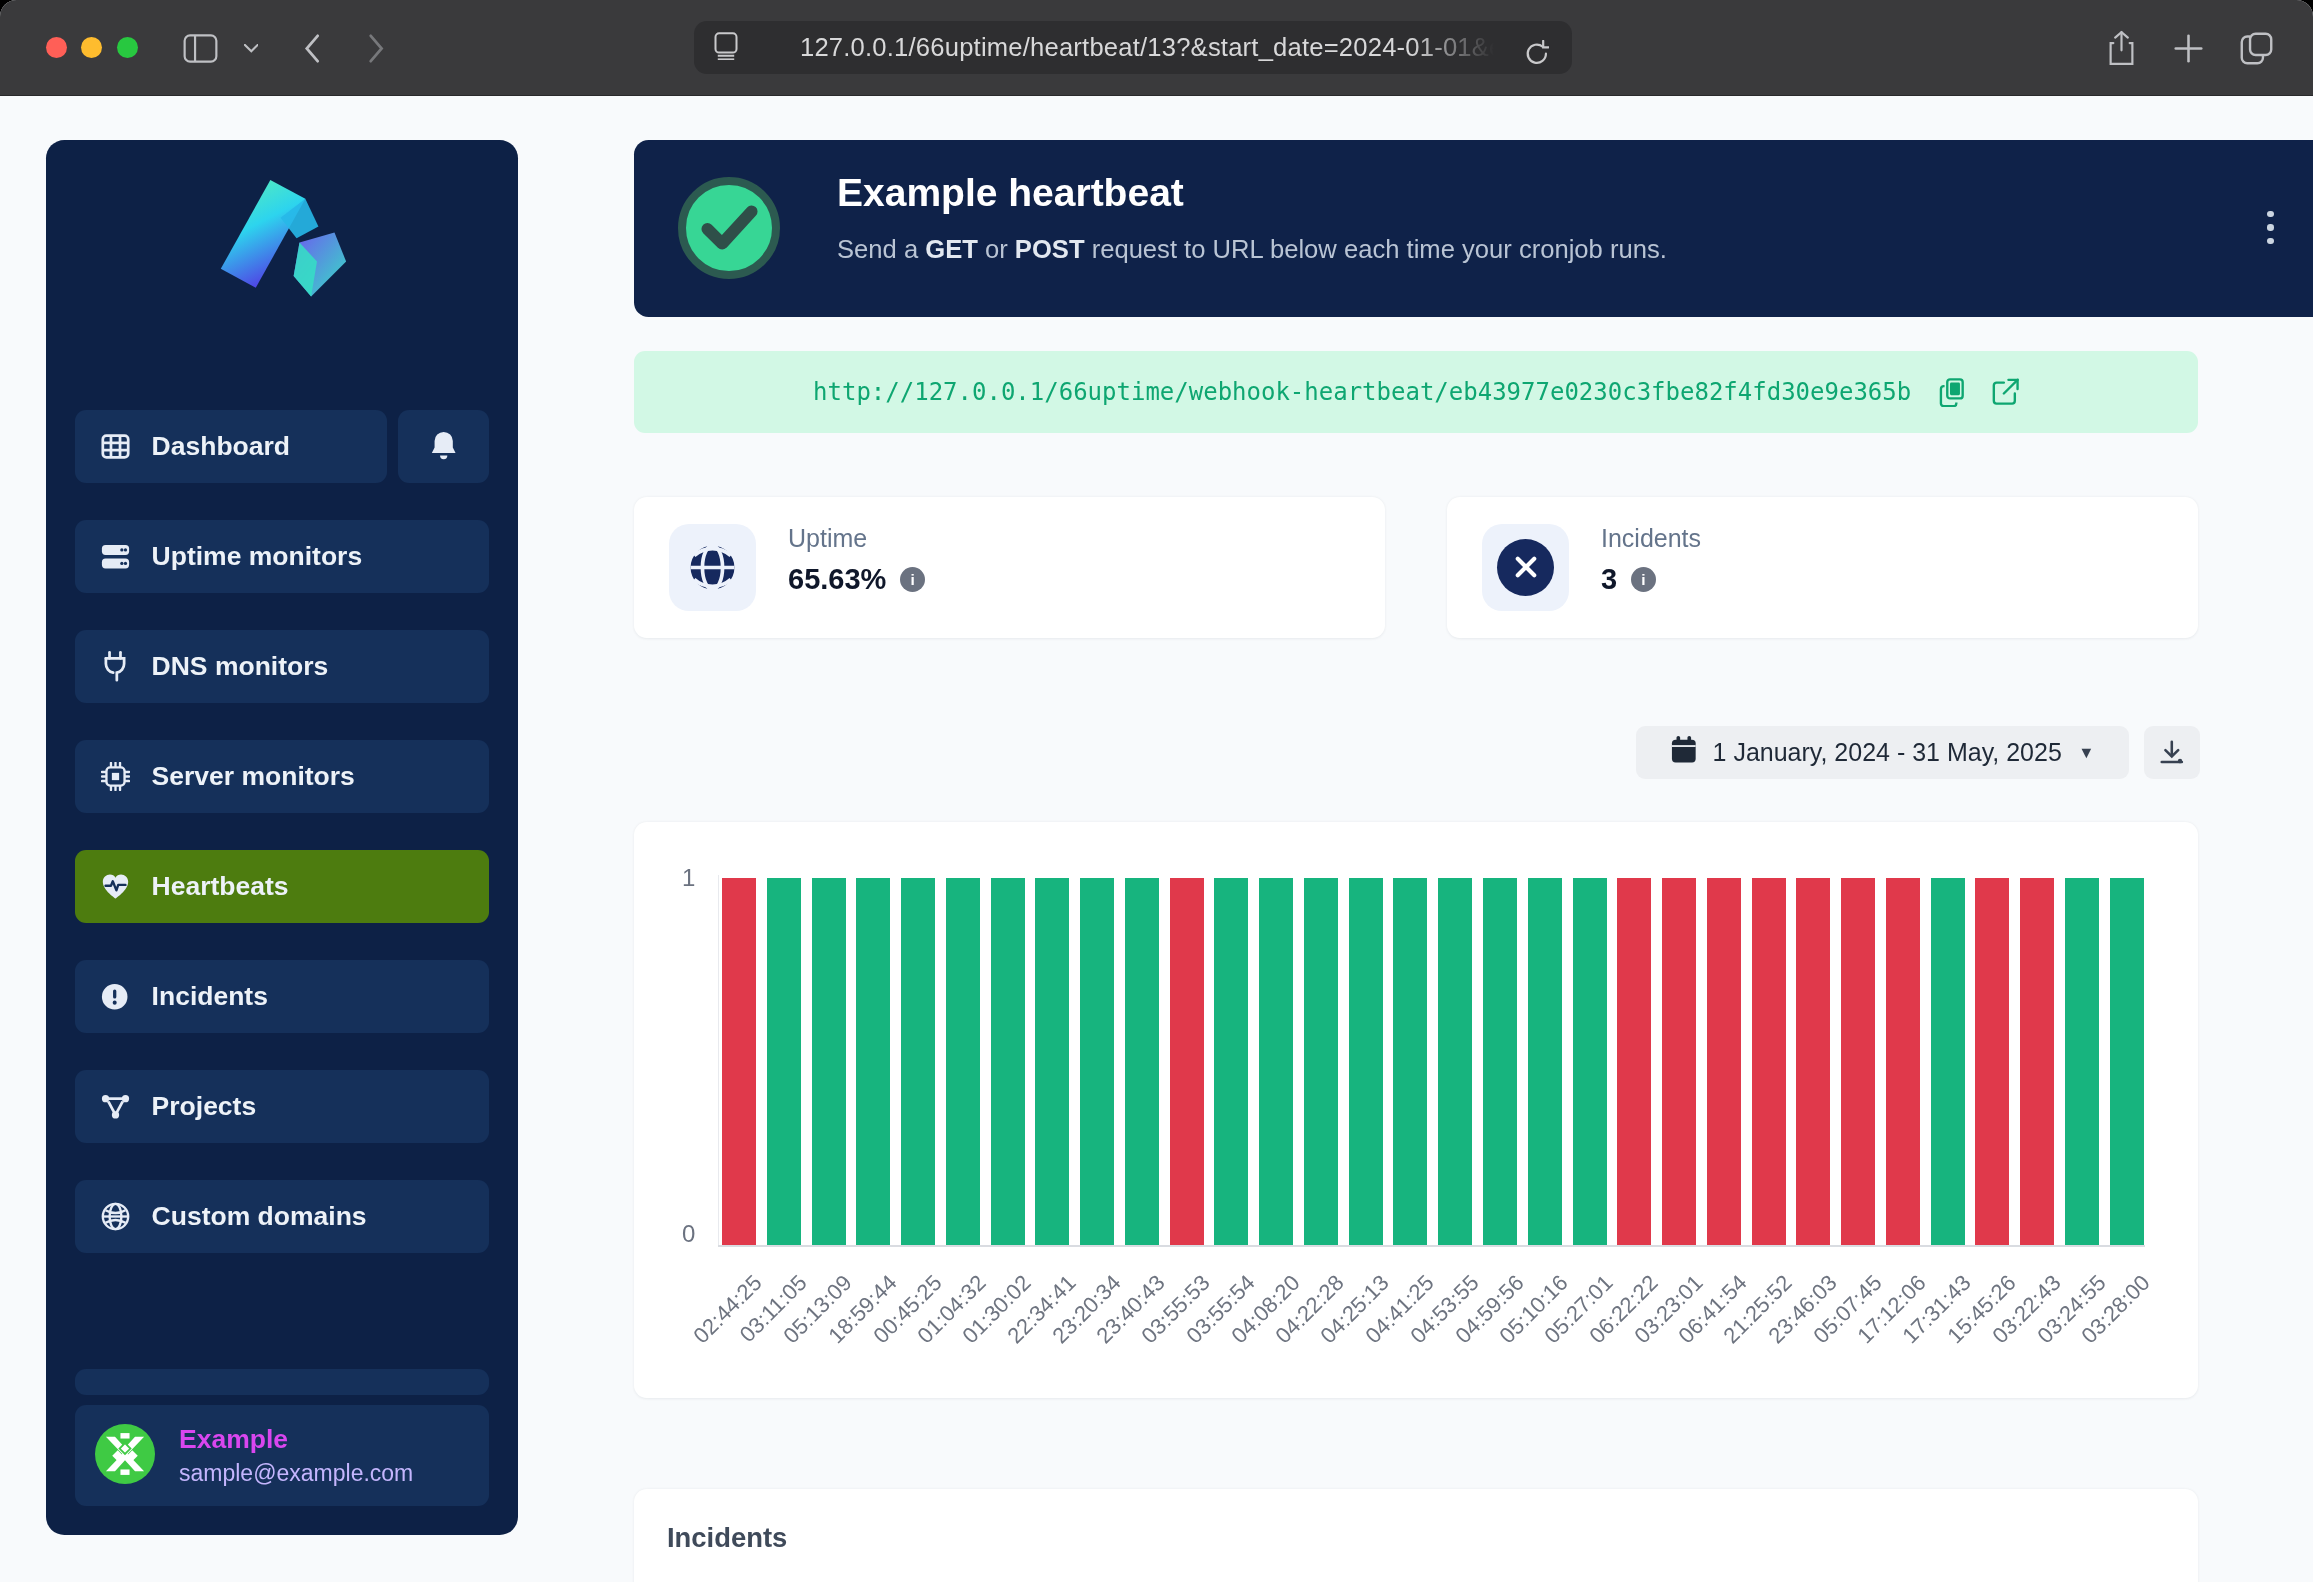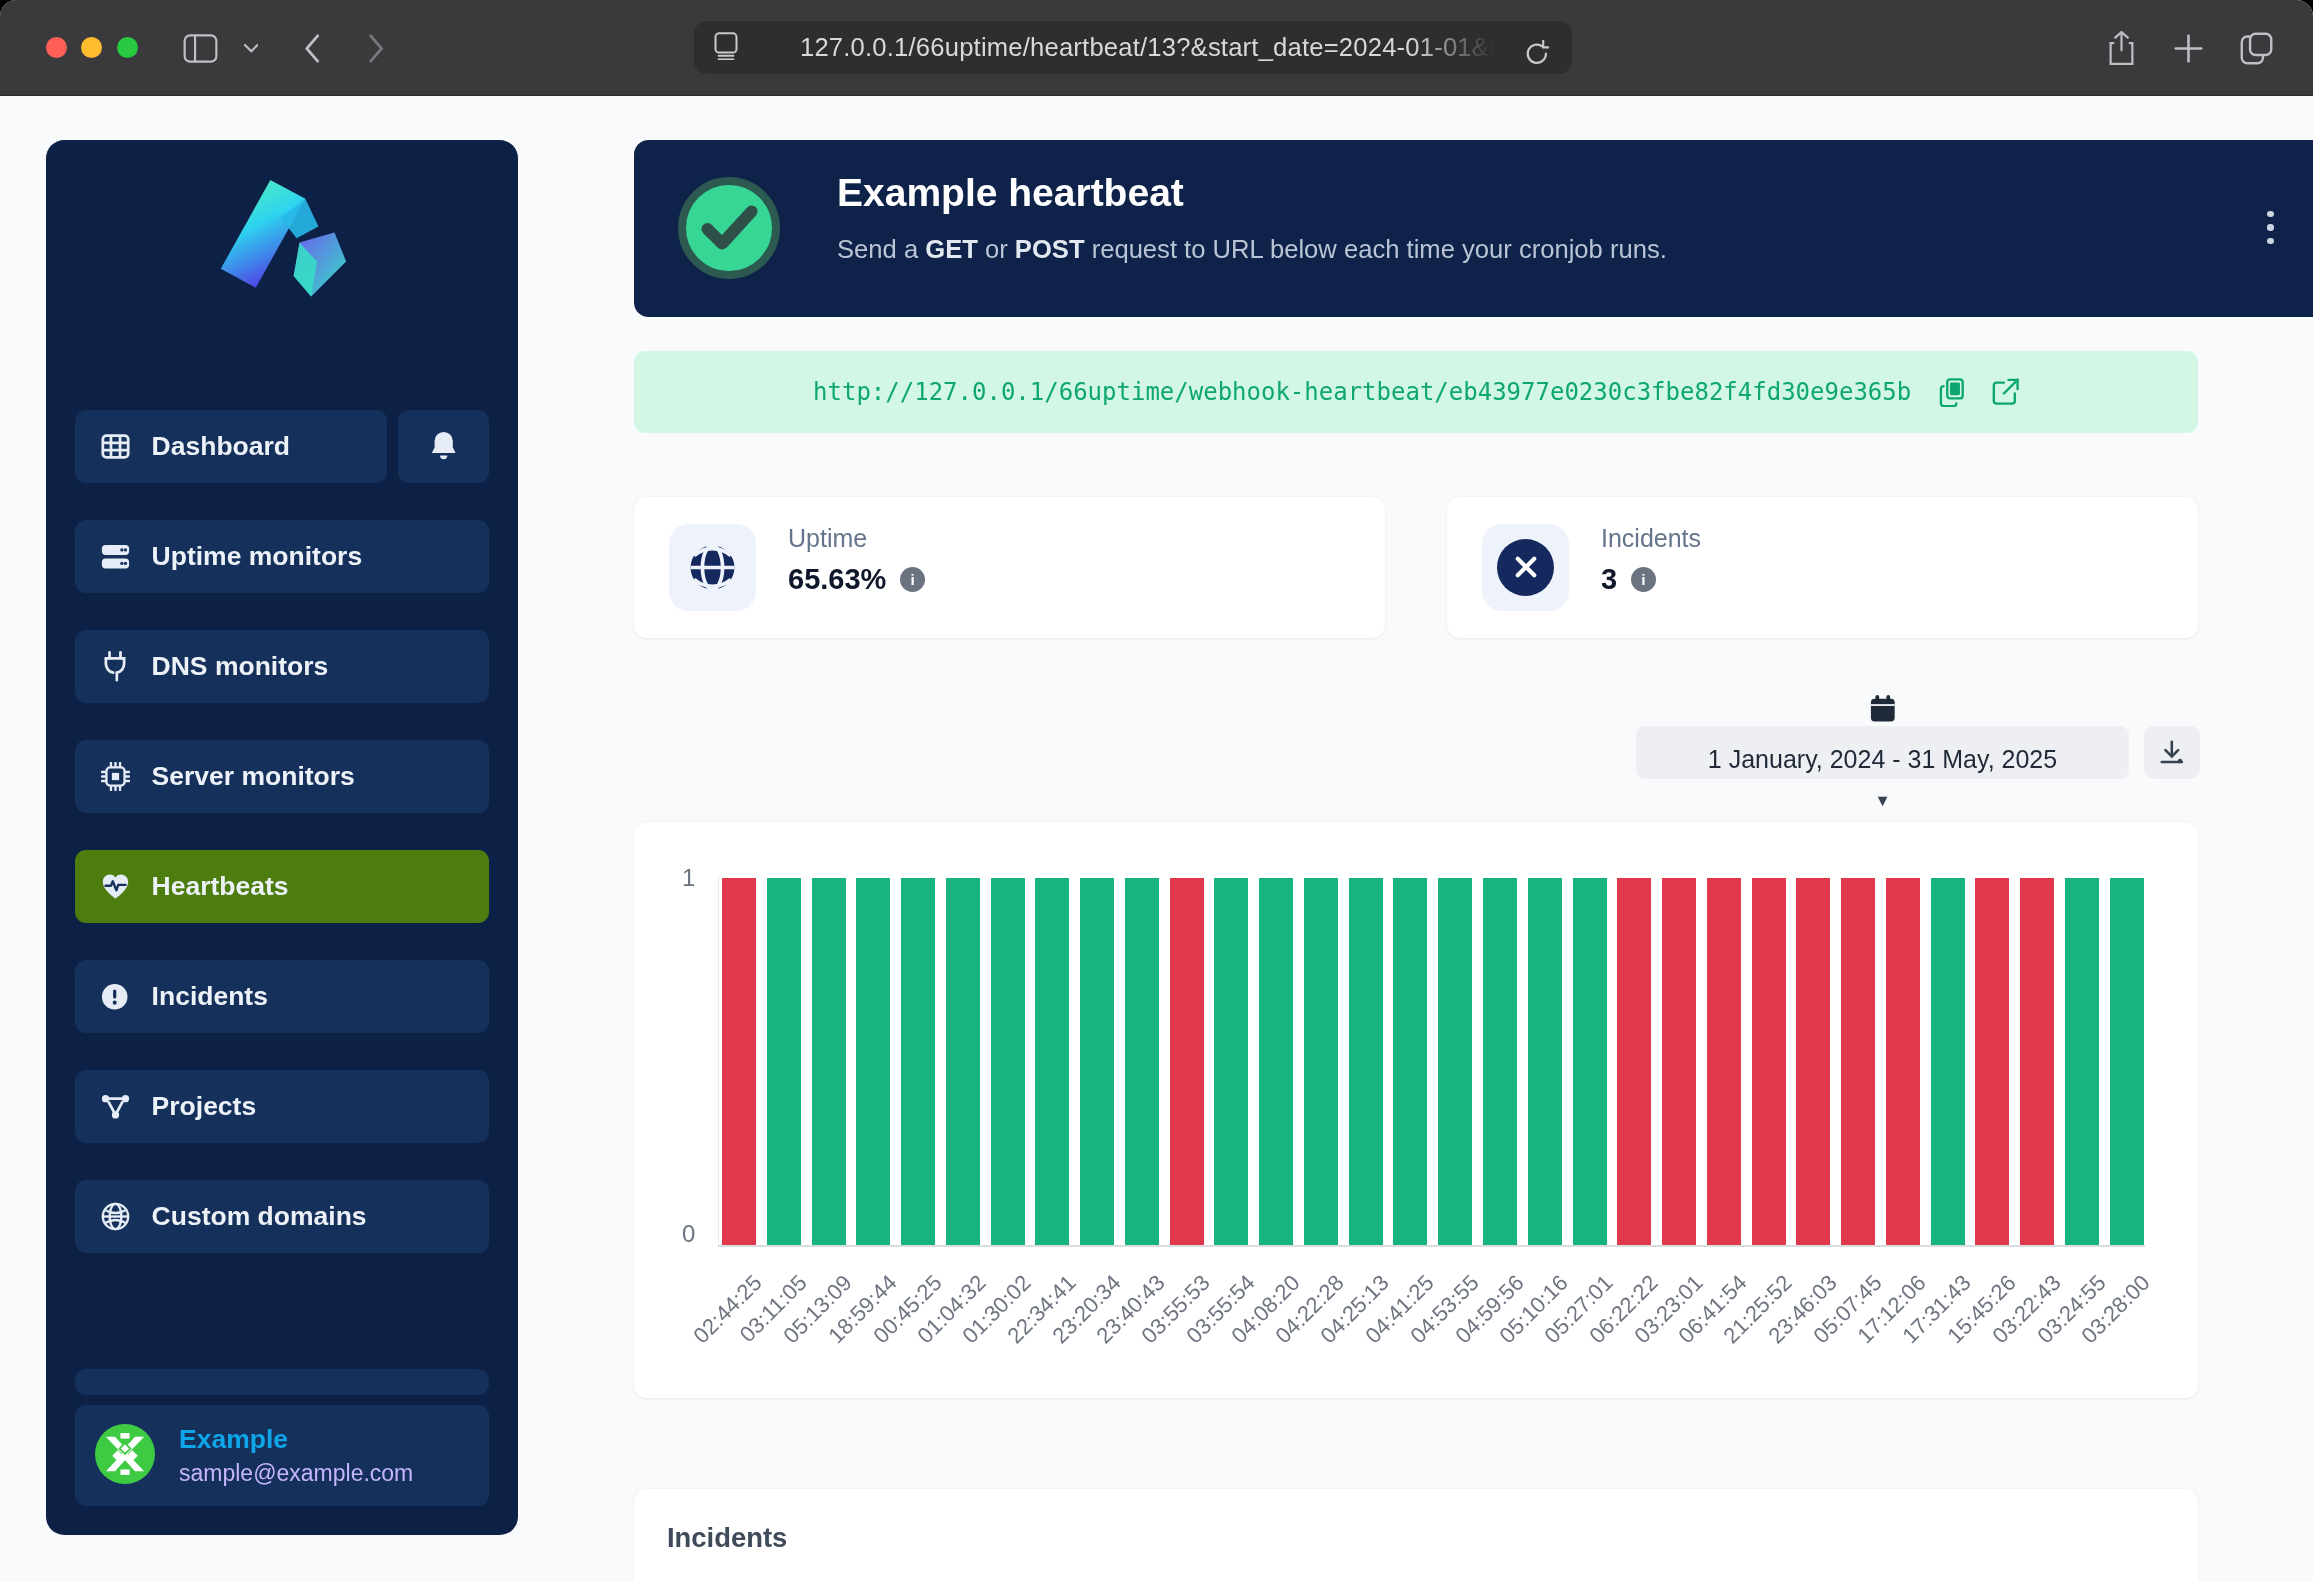--- a/index.html
+++ b/index.html
@@ -25,21 +25,21 @@
   .nav { position:absolute; left:29px; top:270px; width:414px;text-align:center; }
   .navrow { display:flex; gap:11px; margin-bottom:37px; }
   .navitem { height:73px; background:#15305a; border-radius:11px; display:flex; align-items:center; padding-left:25.6px; gap:22px;
              color:#edf2f8; font-size:26.5px; font-weight:600; flex:1 1 auto; }
   .navitem.active { background:#4d7c0f; }
   .bellbtn { width:91px; flex:0 0 91px; height:73px; background:#15305a; border-radius:11px; display:flex; align-items:center; justify-content:center; }
   .navicon { width:29px; height:29px; display:flex; align-items:center; justify-content:center; color:#e6ecf6; }
   .partial-item { position:absolute; left:29px; top:1229px; width:414px; height:25.6px; background:#15305a; border-radius:11px; }
   .usercard { position:absolute; left:29px; top:1265px; width:414px; height:101px; background:#15305a; border-radius:11px;
               display:flex; align-items:center; padding:0 20px; gap:24px; }
-  .uname { color:#0ea5e9; font-size:26.5px; font-weight:700; }
+  .uname { color:#d946ef; font-size:26.5px; font-weight:700; }
   .uemail { color:#c4b5fd; font-size:23px; margin-top:5.5px; }
 
   
   .hero { position:absolute; left:634px; top:140px; width:1704px; height:177px; background:#0f2249; border-radius:14.6px; }
   .check { position:absolute; left:44px; top:37px; width:102px; height:102px; border-radius:50%; background:#37d695;
            border:8.2px solid #2c5a50; display:flex; align-items:center; justify-content:center; }
   .hero-title { position:absolute; left:203px; top:31px; color:#fff; font-size:39px; font-weight:700; }
   .hero-sub { position:absolute; left:203px; top:95px; color:#b9c4d4; font-size:25.6px; }
   .hero-sub b { color:#e2e8f0; font-weight:700; }
   .kebab { position:absolute; right:49px; top:60px; width:37px; height:55px; display:flex; flex-direction:column; align-items:center; justify-content:center; gap:7.3px; }
@@ -56,21 +56,21 @@
   .staticonbox { position:absolute; left:35px; top:26.5px; width:87px; height:87px; background:#edf2fb; border-radius:20px;
                  display:flex; align-items:center; justify-content:center; }
   .statlabel { position:absolute; left:154px; top:27.4px; font-size:25px; color:#64748b; }
   .statvalrow { position:absolute; left:154px; top:66px; display:flex; align-items:center; gap:13.7px; }
   .statval { font-size:29px; font-weight:700; color:#0f172a; }
   .infobadge { width:25px; height:25px; border-radius:50%; background:#6b7280; color:#fff; font-size:15.5px; font-weight:700;
                display:flex; align-items:center; justify-content:center; }
   .xcircle { width:57px; height:57px; border-radius:50%; background:#16295e; color:#fff; display:flex; align-items:center; justify-content:center; }
 
   .datebtn { position:absolute; left:1636px; top:726px; width:493px; height:53px; background:#edeff2; border-radius:9.1px;
-             display:flex; align-items:center; justify-content:center; gap:16.4px; color:#1f2937; font-size:25px; font-weight:500;flex-direction:column; }
+             display:flex; align-items:center; justify-content:center; gap:16.4px; color:#1f2937; font-size:25px; font-weight:500; }
   .dlbtn { position:absolute; left:2144px; top:726px; width:56px; height:53px; background:#edeff2; border-radius:9.1px;
            display:flex; align-items:center; justify-content:center; color:#374151; }
   .caret { font-size:16.4px; color:#374151; }
 
   .chartcard { position:absolute; left:634px; top:822px; width:1564px; height:576px; background:#fff; border-radius:12.8px;
                box-shadow:0 0.9px 2.7px rgba(15,23,42,.07); }
   .ytick { position:absolute; font-size:24px; color:#6b7280; }
   .ytick.top { left:48px; top:42px; } .ytick.bottom { left:48px; top:398px; }
   .vaxis { position:absolute; left:84px; top:53px; width:0.9px; height:371px; background:#e8eaee; }
   .baseline { position:absolute; left:84px; top:423px; width:1427px; height:1.8px; background:#d9dce1; }

